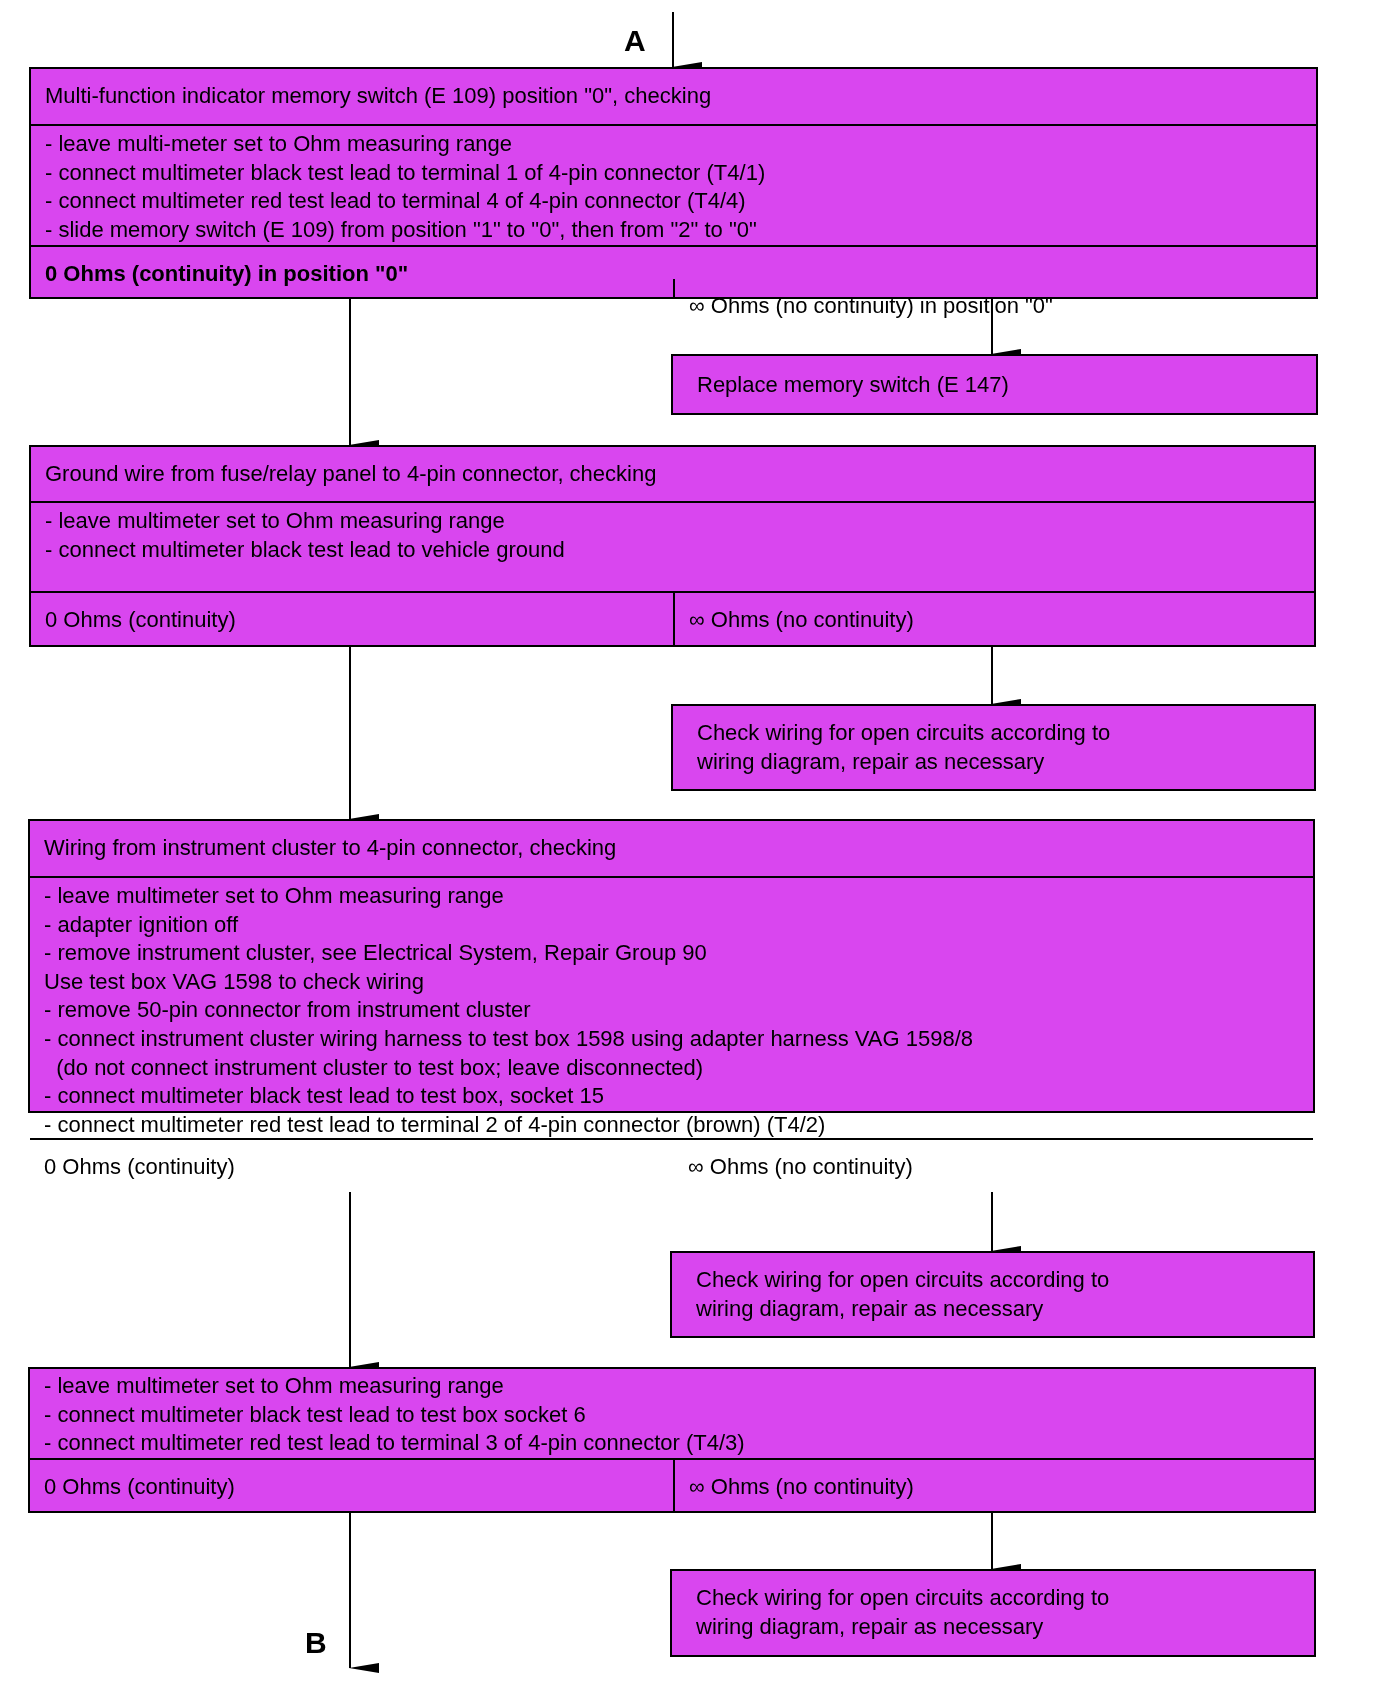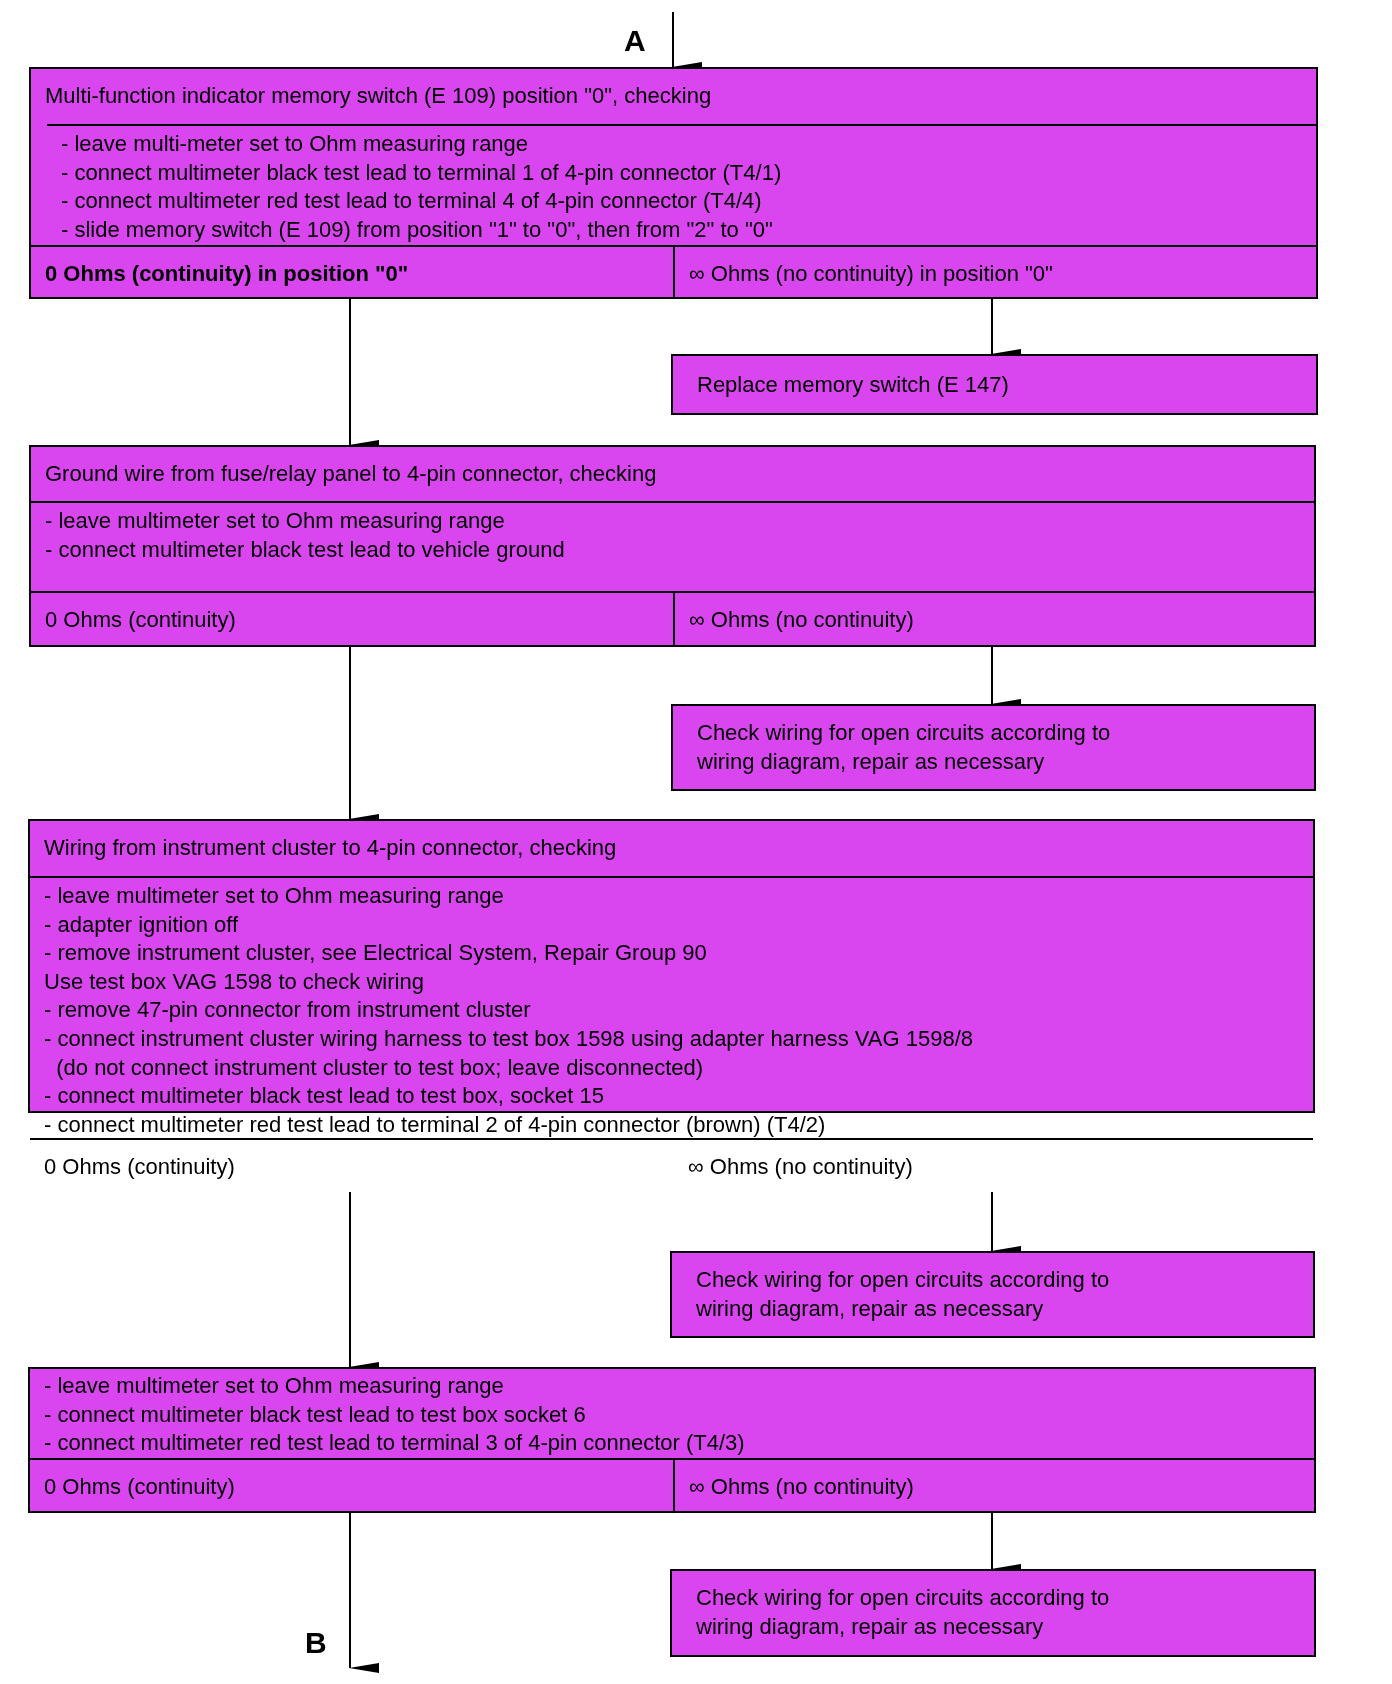--- a/index.html
+++ b/index.html
@@ -37,29 +37,29 @@
     <line x1="350" y1="1512" x2="350" y2="1668" marker-end="url(#ah)"></line>
     <line x1="992" y1="1512" x2="992" y2="1569" marker-end="url(#ah)"></line>
   </g>
 </svg>
 
 <div class="label" style="left:624px; top:26px;">A</div>
 <div class="label" style="left:305px; top:1628px;">B</div>
 
 <div class="box" style="left:29px; top:67px; width:1289px; height:232px;">
   <div class="sec title" style="top:0; height:55px;">Multi-function indicator memory switch (E 109) position "0", checking</div>
-  <div class="sec div details" style="top:55px; height:94px;margin-left:16px;">
+  <div class="sec div details" style="top:55px; height:94px;">
     <div>- leave multi-meter set to Ohm measuring range</div>
     <div>- connect multimeter black test lead to terminal 1 of 4-pin connector (T4/1)</div>
     <div>- connect multimeter red test lead to terminal 4 of 4-pin connector (T4/4)</div>
     <div>- slide memory switch (E 109) from position "1" to "0", then from "2" to "0"</div>
   </div>
   <div class="sec div" style="top:176px; bottom:0;">
     <div class="res" style="left:0; width:642px;font-weight:bold;">0 Ohms (continuity) in position "0"</div>
-    <div class="res right" style="left:642px; right:0;">∞ Ohms (no continuity) in position "0"</div>
+    <div class="res right" style="left:642px; right:0;margin-top:32px;">∞ Ohms (no continuity) in position "0"</div>
   </div>
 </div>
 
 <div class="box" style="left:671px; top:354px; width:647px; height:61px;">
   <div class="action" style="padding-top:14px;">
     <div>Replace memory switch (E 147)</div>
   </div>
 </div>
 
 <div class="box" style="left:29px; top:445px; width:1287px; height:202px;">
@@ -81,21 +81,21 @@
   </div>
 </div>
 
 <div class="box" style="left:28px; top:819px; width:1287px; height:294px;">
   <div class="sec title" style="top:0; height:55px;">Wiring from instrument cluster to 4-pin connector, checking</div>
   <div class="sec div details" style="top:55px; height:262px;">
     <div>- leave multimeter set to Ohm measuring range</div>
     <div>- adapter ignition off</div>
     <div>- remove instrument cluster, see Electrical System, Repair Group 90</div>
     <div>Use test box VAG 1598 to check wiring</div>
-    <div>- remove 47-pin connector from instrument cluster</div>
+    <div>- remove 50-pin connector from instrument cluster</div>
     <div>- connect instrument cluster wiring harness to test box 1598 using adapter harness VAG 1598/8</div>
     <div>  (do not connect instrument cluster to test box; leave disconnected)</div>
     <div>- connect multimeter black test lead to test box, socket 15</div>
     <div>- connect multimeter red test lead to terminal 2 of 4-pin connector (brown) (T4/2)</div>
   </div>
   <div class="sec div" style="top:317px; bottom:0;">
     <div class="res" style="left:0; width:642px;">0 Ohms (continuity)</div>
     <div class="res right" style="left:642px; right:0;">∞ Ohms (no continuity)</div>
   </div>
 </div>

